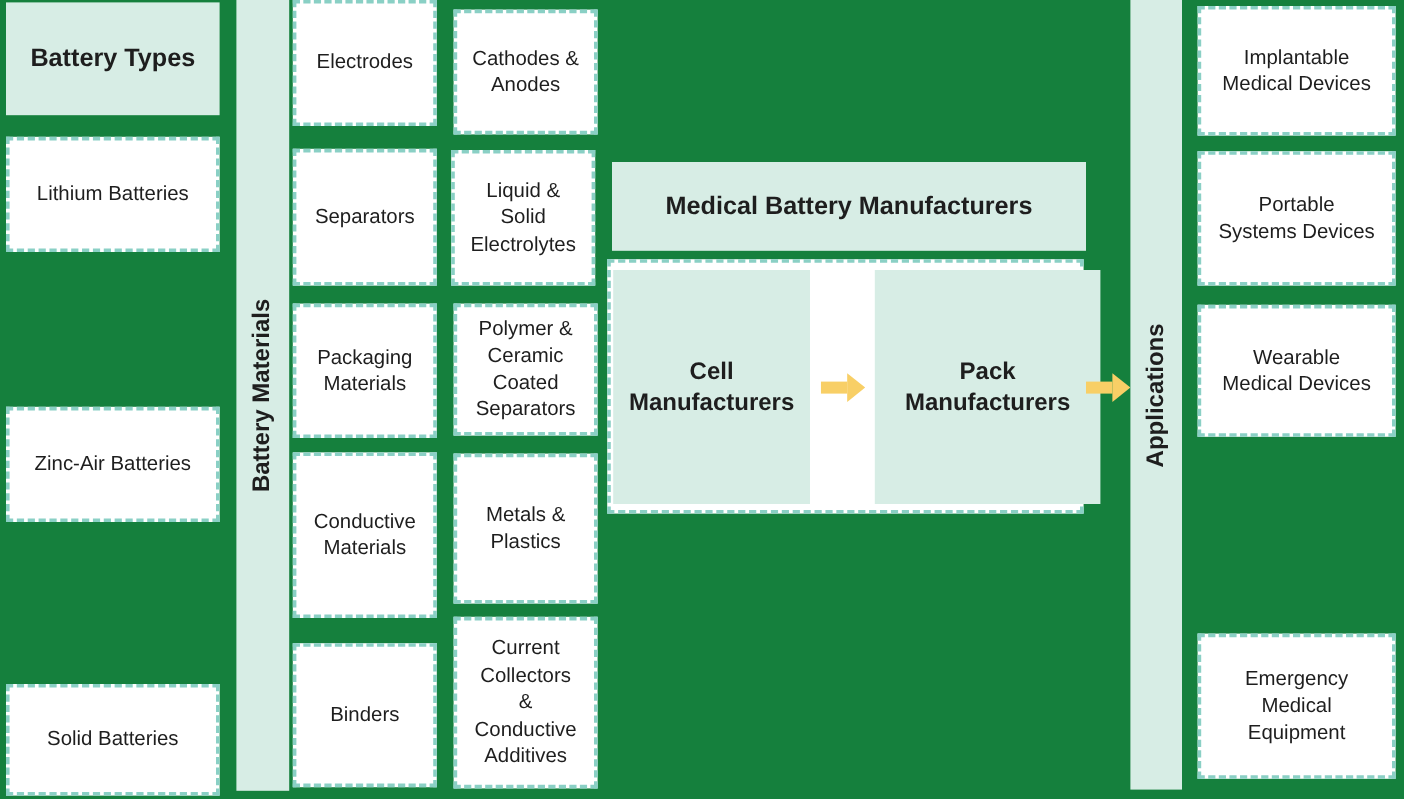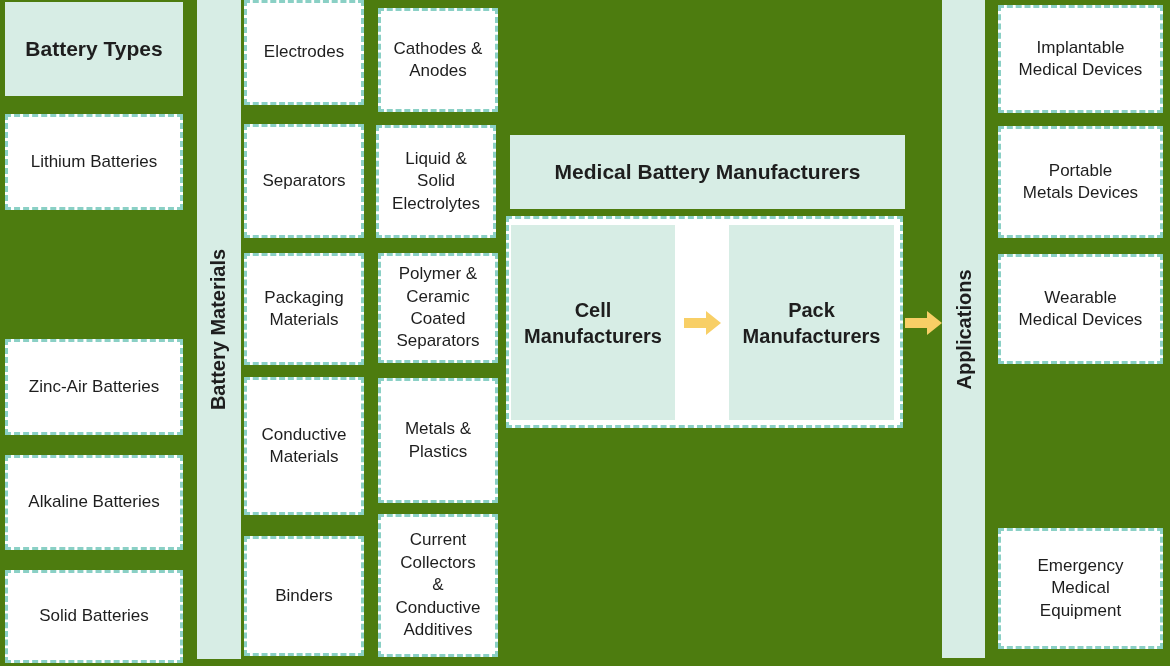--- a/index.html
+++ b/index.html
@@ -7,21 +7,21 @@
     --border:#8ad0c5;
     --arrow:#f8cf66;
     --text:#1e1e1e;
   }
   *{margin:0;padding:0;box-sizing:border-box;}
   html,body{background:#ffffff;}
   body{font-family:"Liberation Sans","DejaVu Sans",sans-serif;color:var(--text);}
   .canvas{
     position:relative;
     width:1170px;height:666px;
-    background:#4d7c0f;
+    background:#15803d;
     overflow:hidden;
   }
   .abs{position:absolute;}
   .fillbox{
     background:var(--fill);
     display:flex;align-items:center;justify-content:center;
     text-align:center;
   }
   .dashbox{
     background:#ffffff;
@@ -62,23 +62,20 @@
 <div class="canvas">
 
   <div class="abs fillbox header-lg" style="left:5px;top:2px;width:178px;height:94px;">
     <span class="lbl">Battery Types</span>
   </div>
   <div class="abs dashbox" style="left:5px;top:114px;width:178px;height:96px;">
     <span class="lbl">Lithium Batteries</span>
   </div>
   <div class="abs dashbox" style="left:5px;top:339px;width:178px;height:96px;">
     <span class="lbl">Zinc-Air Batteries</span>
-  </div>
-  <div class="abs dashbox" style="left:5px;top:455px;width:178px;height:95px;">
-    <span class="lbl">Alkaline Batteries</span>
   </div>
   <div class="abs dashbox" style="left:5px;top:570px;width:178px;height:93px;">
     <span class="lbl">Solid Batteries</span>
   </div>
 
   <div class="abs vstrip" style="left:197px;top:0px;width:44px;height:659px;">
     <span class="vlabel">Battery Materials</span>
   </div>
 
   <div class="abs dashbox" style="left:244px;top:0;width:120px;height:105px;">
@@ -129,21 +126,21 @@
     <span class="lbl">Medical Battery Manufacturers</span>
   </div>
 
   <div class="abs dash-container" style="left:506px;top:216px;width:397px;height:212px;"></div>
 
   <div class="abs mfg-box" style="left:511px;top:225px;width:164px;height:195px;">
     <span class="lbl">Cell
 Manufacturers</span>
   </div>
 
-  <div class="abs mfg-box" style="left:729px;top:225px;width:165px;height:195px;">
+  <div class="abs mfg-box" style="left:729px;top:225px;width:188px;height:195px;">
     <span class="lbl">Pack
 Manufacturers</span>
   </div>
 
   <svg class="abs arrow-icon" style="left:684px;top:310px;" width="37" height="26" viewBox="0 0 37 26" aria-hidden="true">
     <rect x="0" y="8" width="22" height="10" style="fill:var(--arrow)"></rect>
     <polygon points="22,1 37,13 22,25" style="fill:var(--arrow)"></polygon>
   </svg>
   <svg class="abs arrow-icon" style="left:905px;top:310px;" width="37" height="26" viewBox="0 0 37 26" aria-hidden="true">
     <rect x="0" y="8" width="22" height="10" style="fill:var(--arrow)"></rect>
@@ -153,21 +150,21 @@
   <div class="abs vstrip" style="left:942px;top:0px;width:43px;height:658px;">
     <span class="vlabel">Applications</span>
   </div>
 
   <div class="abs dashbox" style="left:998px;top:5px;width:165px;height:108px;">
     <span class="lbl">Implantable
 Medical Devices</span>
   </div>
   <div class="abs dashbox" style="left:998px;top:126px;width:165px;height:112px;">
     <span class="lbl">Portable
-Metals Devices</span>
+Systems Devices</span>
   </div>
   <div class="abs dashbox" style="left:998px;top:254px;width:165px;height:110px;">
     <span class="lbl">Wearable
 Medical Devices</span>
   </div>
   <div class="abs dashbox" style="left:998px;top:528px;width:165px;height:121px;">
     <span class="lbl">Emergency
 Medical
 Equipment</span>
   </div>

